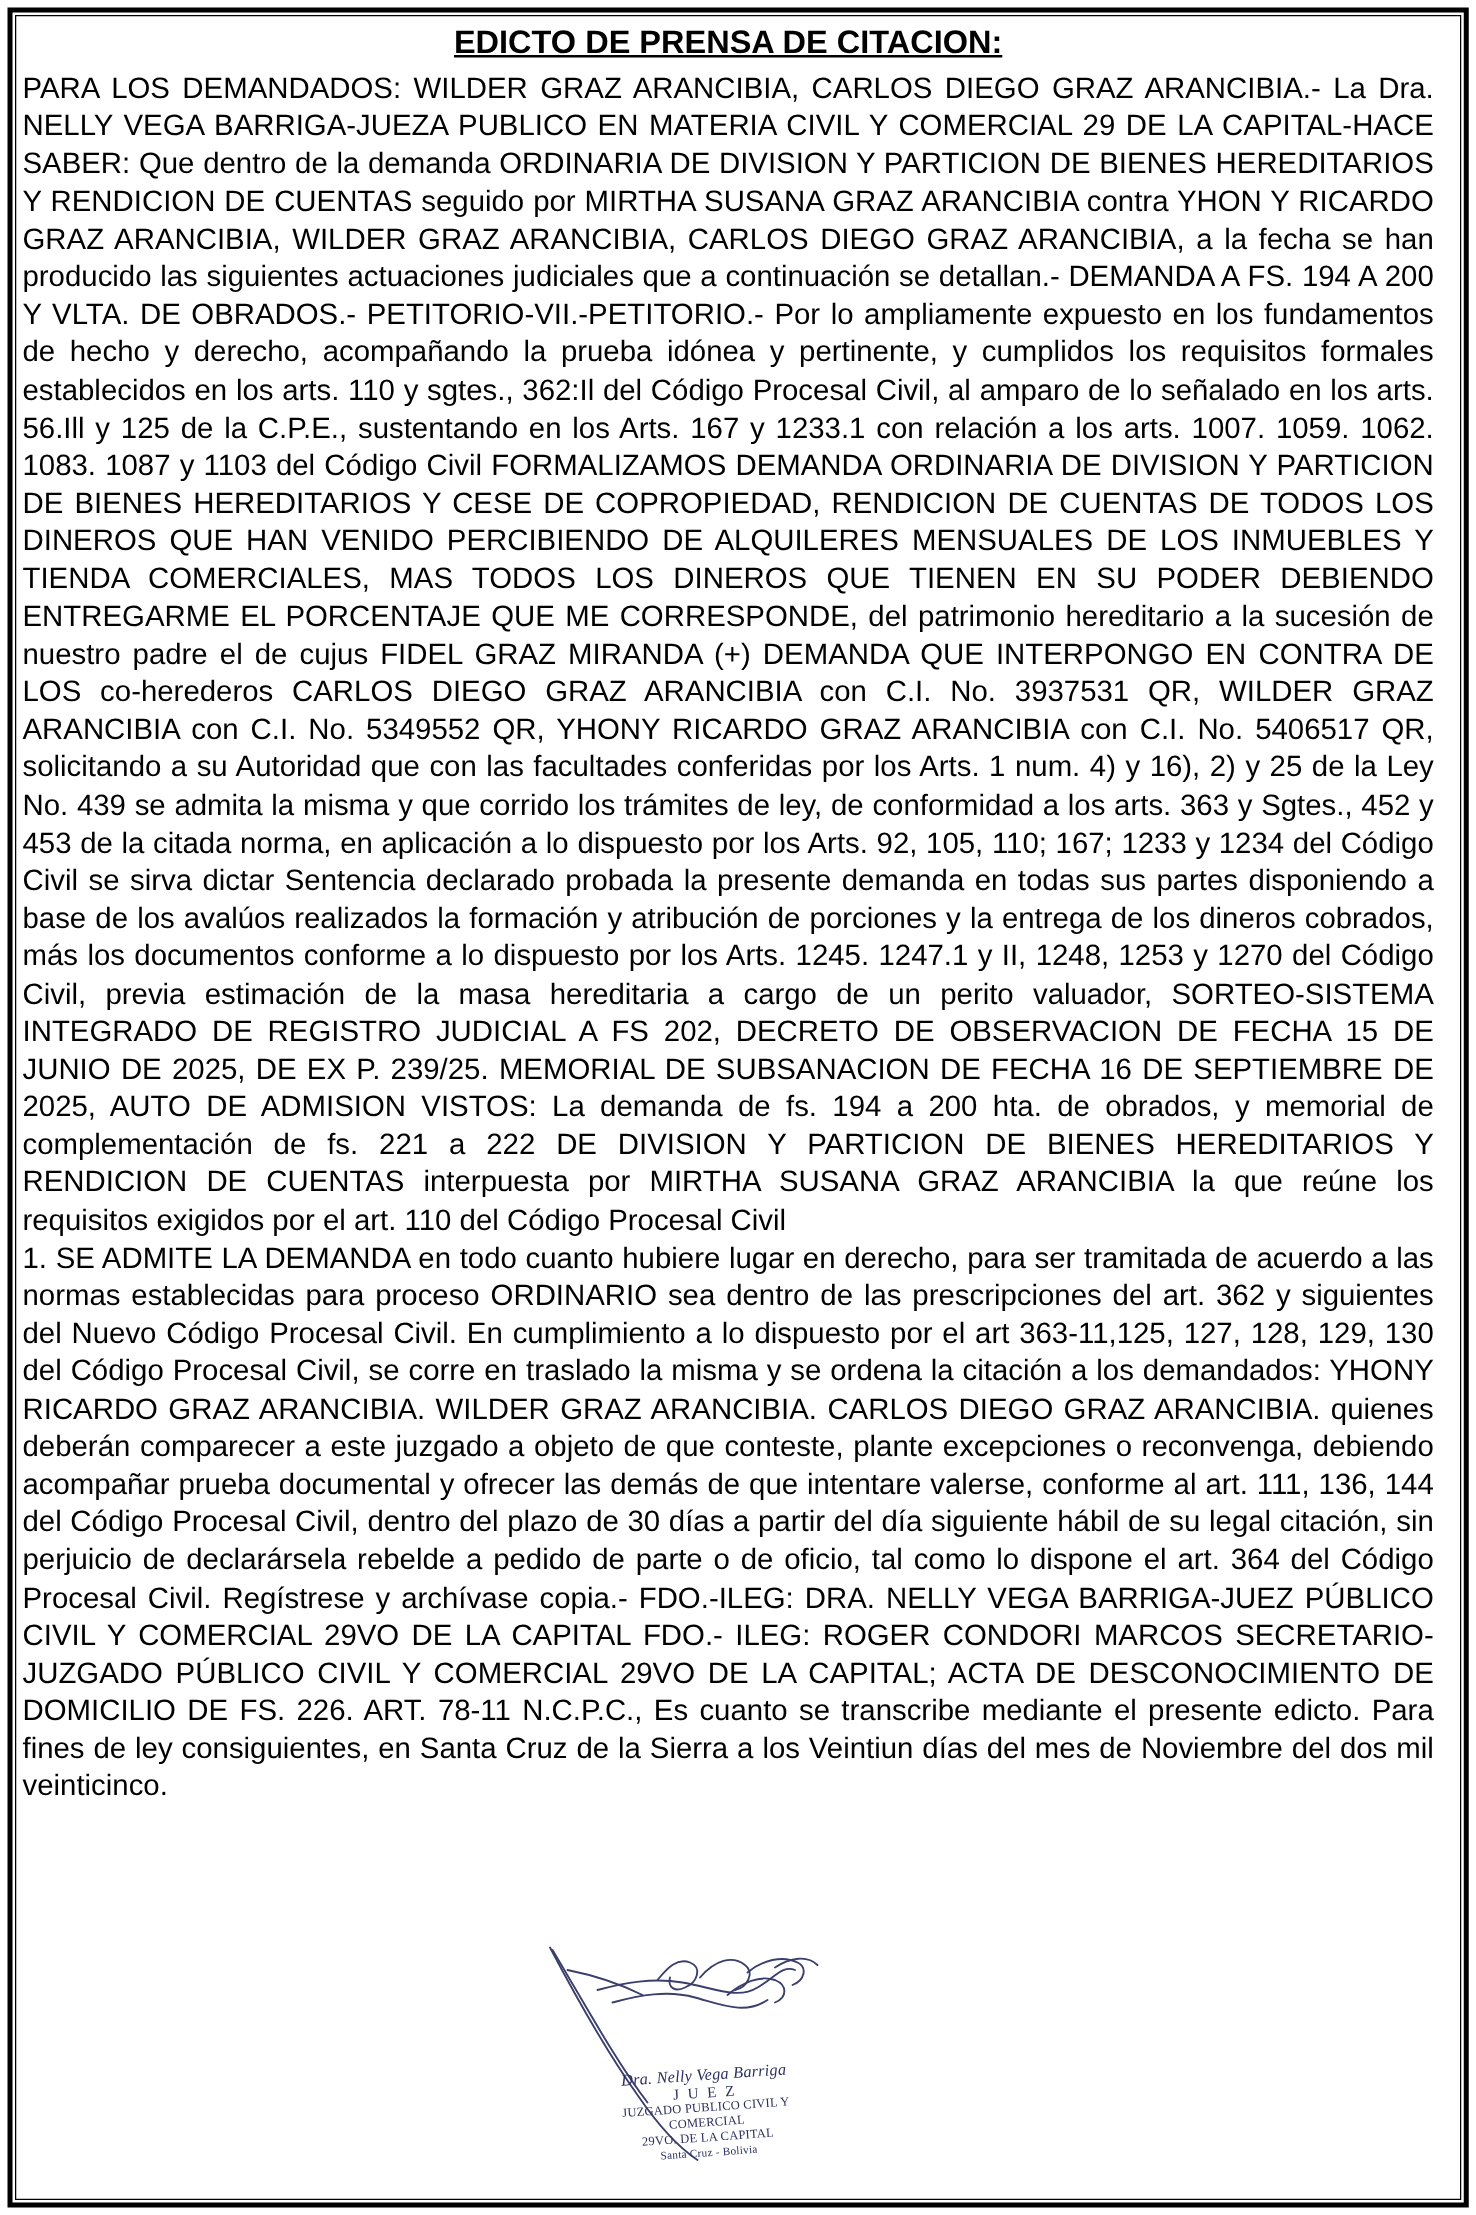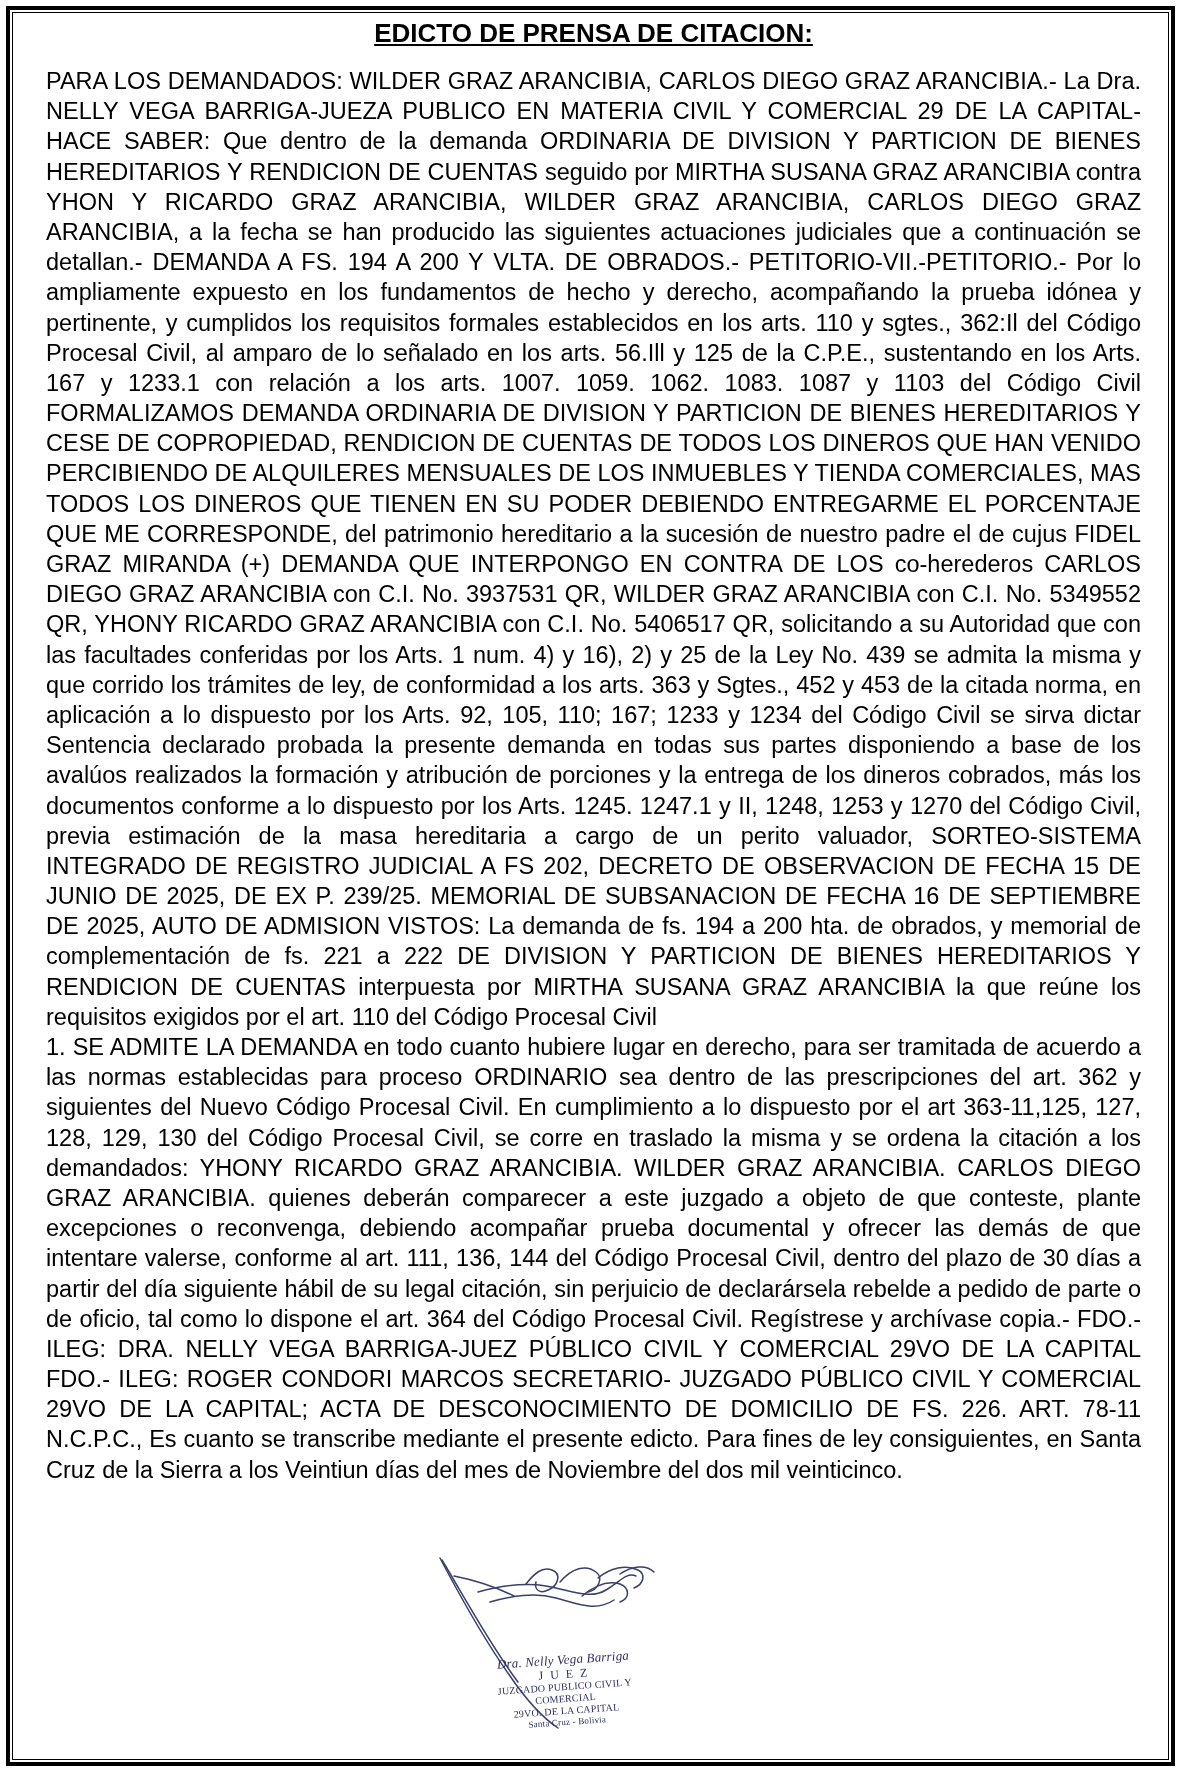--- a/index.html
+++ b/index.html
@@ -34,40 +34,40 @@
     position: absolute;
     left: 12px;
     top: 12px;
     right: 12px;
     bottom: 12px;
     border: 1px solid #000000;
     box-sizing: border-box;
   }
   .content {
     position: absolute;
-    left: 23px;
+    left: 12px;
     top: 18px;
     width: 1141px;
     box-sizing: border-box;
     padding: 0 6px;
   }
   .doc-title {
     text-align: center;
     font-size: 26px;
     font-weight: bold;
     letter-spacing: 0px;
     margin: 0 0 6px 0;
     text-decoration: underline;
   }
   .body-text {
     font-size: 23.5px;
     line-height: 1.285;
     text-align: justify;
     text-justify: inter-word;
-    margin: 17px;
+    margin: 0;
     hyphens: none;
   }
   .para {
     margin: 0;
     text-align: justify;
   }
   .signature-area {
     position: absolute;
     left: 0;
     right: 0;

